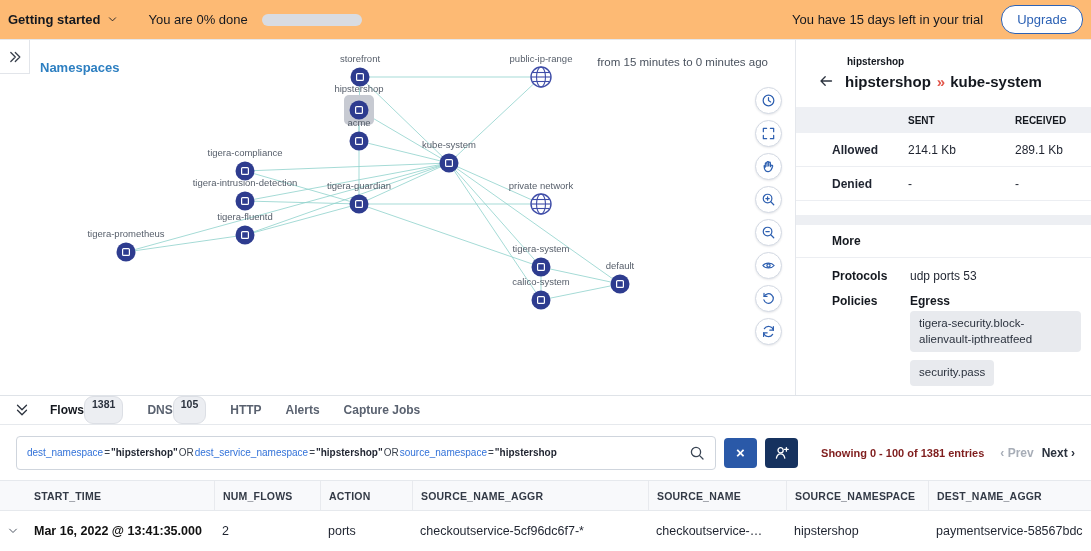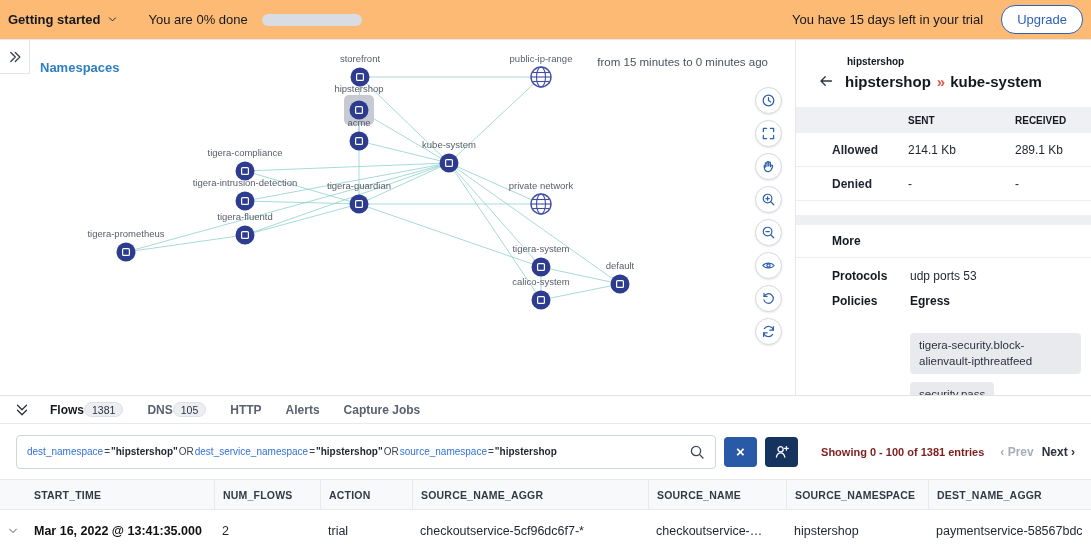--- a/index.html
+++ b/index.html
@@ -42,31 +42,31 @@
   .sep{color:#e2574c;font-weight:800;letter-spacing:-1px}
   .stats{margin-top:16px}
   .stats-head{display:grid;grid-template-columns:112px 107px 1fr;background:#eef0f4;height:26px;align-items:center;font-size:10px;font-weight:700;color:#14181f}
   .stats-row{display:grid;grid-template-columns:112px 107px 1fr;height:34px;align-items:center;font-size:12px;border-bottom:1px solid #eceef2;color:#1f2430}
   .stats-label,.stats-head .lead{padding-left:36px;font-weight:700}
   .gray-band{height:10px;background:#edeff3;margin-top:14px}
   .more-row{padding:9px 0 9px 36px;font-size:12px;font-weight:700;border-bottom:1px solid #eceef2;color:#14181f}
   .kv-row{display:grid;grid-template-columns:78px 1fr;padding:11px 10px 0 36px;font-size:12px;align-items:start}
   .kv-label{font-weight:700;color:#14181f}
   .egress{font-weight:700;color:#14181f}
-  .pills{margin-top:25px;display:flex;flex-direction:column;gap:8px}
+  .pills{margin-top:3px;display:flex;flex-direction:column;gap:8px}
   .pill{background:#e8eaee;border-radius:4px;padding:5px 9px;font-size:11.5px;line-height:1.35;max-width:188px;width:fit-content;color:#2b323e;cursor:pointer}
 
   
   .bottom{flex:1;border-top:1px solid #dfe3e8;background:#fff;display:flex;flex-direction:column;min-height:0}
   .tabs-row{flex:0 0 28px;display:flex;align-items:center;gap:20px;padding-left:14px;border-bottom:1px solid #e6e9ed}
   .dbl-chev{color:#2b323e;display:flex;cursor:pointer}
   .tabs{display:flex;align-items:center;gap:24px}
   .tab{display:flex;align-items:center;font-size:12px;font-weight:700;color:#5a6270;cursor:pointer}
   .tab.active{color:#14181f}
-  .badge{background:#eceef2;border:1px solid #dcdfe5;border-radius:9px;padding:0 7px;font-size:10.5px;font-weight:400;height:15px;line-height:14px;color:#2b323e}
+  .badge{background:#eceef2;border:1px solid #dcdfe5;border-radius:9px;padding:0 7px;font-size:10.5px;font-weight:700;height:28px;line-height:14px;color:#2b323e}
   .filter-row{flex:0 0 55px;display:flex;align-items:center;padding:0 16px;gap:8px}
   .filter-input{flex:0 1 700px;height:34px;border:1px solid #cfd5dd;border-radius:4px;background:#fff;display:flex;align-items:center;padding:0 10px;overflow:hidden;cursor:text}
   .tokens{display:flex;gap:1px;align-items:center;white-space:nowrap;overflow:hidden;font-size:10px;flex:1}
   .tok-field{color:#3272d9}
   .tok-op{color:#3c434e}
   .tok-value{color:#1f2430;font-weight:600}
   .search-ic{color:#3b4655;flex:none;display:flex;margin-left:6px}
   .clear-btn{width:33px;height:30px;flex:none;border:none;border-radius:4px;background:#2a59a8;color:#fff;font-size:15px;font-weight:700;cursor:pointer;font-family:inherit}
   .user-btn{width:33px;height:30px;flex:none;border:none;border-radius:4px;background:#16325f;color:#fff;display:flex;align-items:center;justify-content:center;cursor:pointer}
   .showing{margin-left:auto;font-size:11px;font-weight:700;color:#7f1d1d;white-space:nowrap}
@@ -404,21 +404,21 @@
         <div class="hc">DEST_NAME_AGGR</div>
       </div>
     <div class="ftable-row">
         <div class="c0">
           <svg viewBox="0 0 16 16" class="ic row-chev">
             <path d="M3.5 5.5L8 10l4.5-4.5"></path>
           </svg>
         </div>
         <div class="bc time">Mar 16, 2022 @ 13:41:35.000</div>
         <div class="bc">2</div>
-        <div class="bc">trial</div>
+        <div class="bc">ports</div>
         <div class="bc">checkoutservice-5cf96dc6f7-*</div>
         <div class="bc">checkoutservice-…</div>
         <div class="bc">hipstershop</div>
         <div class="bc">paymentservice-58567bdc</div>
       </div>
   </footer>
 
 </div>
 
 </body></html>

